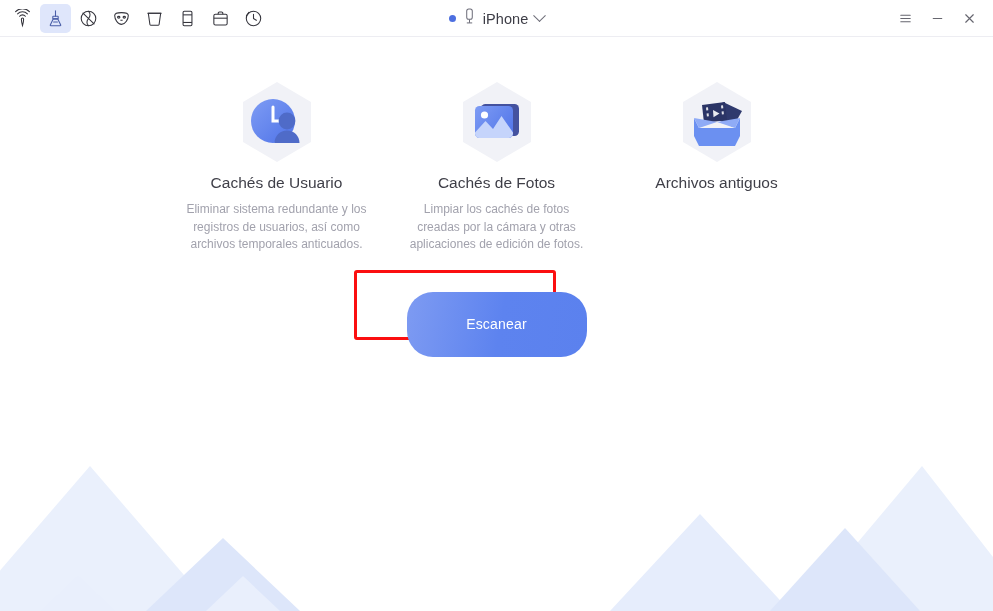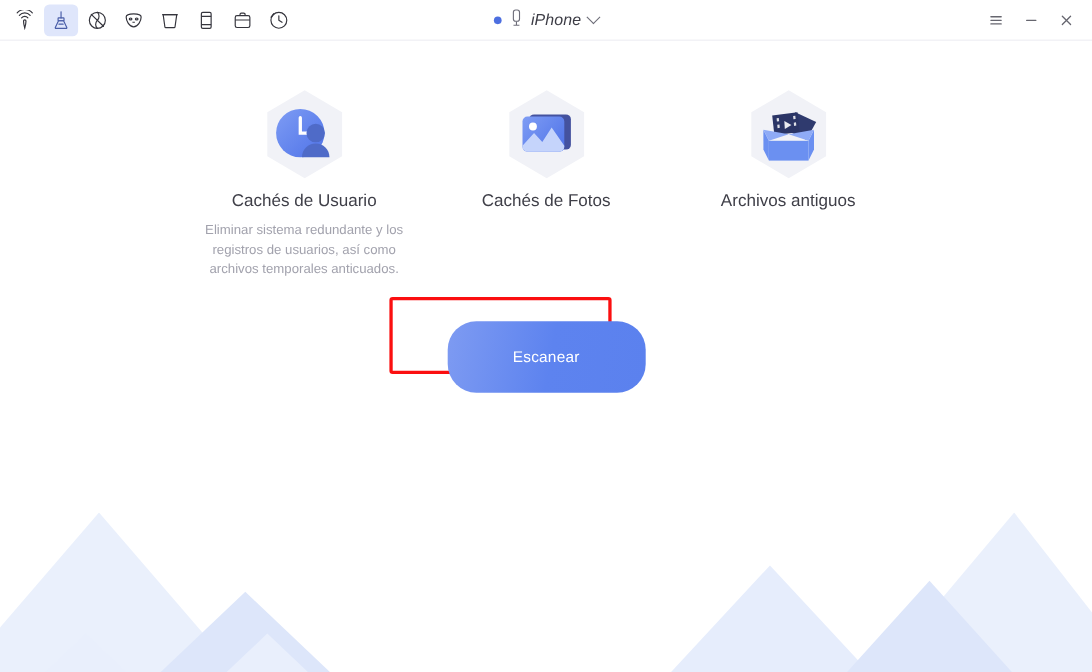--- a/index.html
+++ b/index.html
@@ -53,21 +53,20 @@
   
   .device-area {
     position: absolute;
     left: 0; right: 0;
     top: 0;
     height: 37px;
     display: flex;
     align-items: center;
     justify-content: center;
     pointer-events: none;
-    font-style: italic;
   }
   .device-chip {
     display: flex;
     align-items: center;
     gap: 7px;
     cursor: pointer;
     pointer-events: auto;
   }
   .device-dot {
     width: 7px; height: 7px;
@@ -375,20 +374,21 @@
             <path d="M26 58.5 L36.5 47 L44 55 L52.5 42 L64 58.5 V59.5 a4.5 4.5 0 0 1 -4.5 4.5 H30.5 A4.5 4.5 0 0 1 26 59.5 Z" fill="#c5d4fb"></path>
             <defs>
               <linearGradient id="g2" x1="26" y1="32" x2="64" y2="64" gradientUnits="userSpaceOnUse">
                 <stop offset="0" stop-color="#7e9cf4"></stop>
                 <stop offset="1" stop-color="#4f73e8"></stop>
               </linearGradient>
             </defs>
           </svg>
         </div>
         <div class="feature-title">Cachés de Fotos</div>
+        <div class="feature-desc">Limpiar los cachés de fotos creadas por la cámara y otras aplicaciones de edición de fotos.</div>
       </div>
 
       <div class="feature">
         <div class="feature-icon">
           <svg width="96" height="96" viewBox="0 0 96 96" fill="none">
             <path d="M48 8 L82 28 L82 68 L48 88 L14 68 L14 28 Z" fill="#f1f2f7"></path>
             <path d="M54 28 L73 37 L64 53 L45 44 Z" fill="#2f3a6e"></path>
             <path d="M33 31 L56 28 L58 46 L35 49 Z" fill="#2b3566"></path>
             <path d="M37 33.5 L39 33.2 L39.3 36.2 L37.3 36.5 Z" fill="#ffffff" opacity=".85"></path>
             <path d="M37.6 39.5 L39.6 39.2 L39.9 42.2 L37.9 42.5 Z" fill="#ffffff" opacity=".85"></path>

